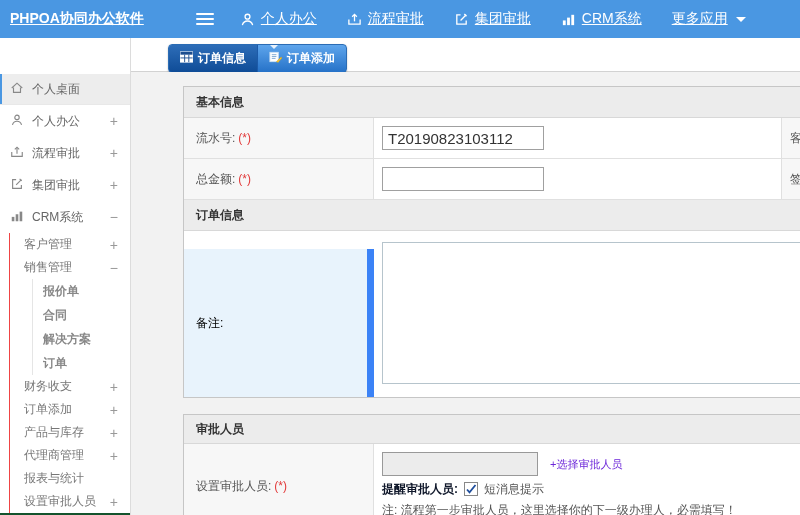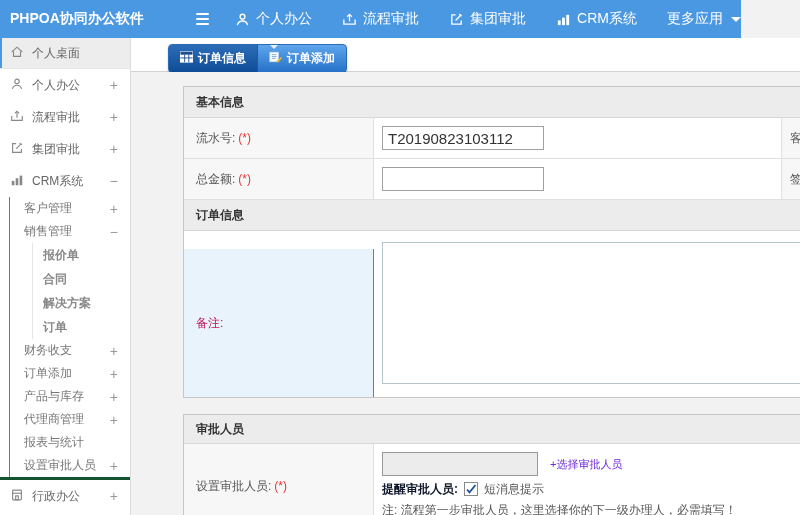--- a/index.html
+++ b/index.html
@@ -1,39 +1,39 @@
 <!DOCTYPE html>
 <html><head>
 <meta charset="utf-8">
 <style>
   html,body{margin:0;padding:0}
   body{width:800px;height:515px;overflow:hidden;position:relative;
        font-family:"Liberation Sans","DejaVu Sans",sans-serif;background:#f2f2f2;}
 
   
-  .topbar{position:absolute;left:0;top:0;width:741px;height:38px;background:#4a97e2;
-          display:flex;align-items:center;color:#fff;}
+  .topbar{position:absolute;left:0;top:0;width:800px;height:38px;background:#4a97e2;
+          display:flex;align-items:center;color:#fff;text-decoration:underline;}
   .brand{margin-left:10px;font-size:14px;font-weight:bold;letter-spacing:0;white-space:nowrap;}
   .burger{margin-left:52px;width:18px;cursor:pointer;display:flex;flex-direction:column;gap:3px;}
   .burger span{display:block;height:2px;background:#fff;border-radius:1px;}
   .topnav{margin-left:26px;display:flex;align-items:center;gap:30px;}
   .topnav-item{display:flex;align-items:center;gap:6px;font-size:14px;cursor:pointer;white-space:nowrap;}
   .topnav-item svg{display:block}
   .caret-down{width:0;height:0;border-left:5px solid transparent;border-right:5px solid transparent;
               border-top:5px solid #fff;margin-left:2px;}
 
   
   .sidebar{position:absolute;left:0;top:38px;width:130px;height:477px;background:#fff;
            border-right:1px solid #dcdcdc;font-size:12px;color:#666;}
   .si{display:flex;align-items:center;cursor:pointer;}
   .si .lab{flex:1;white-space:nowrap;overflow:hidden;}
   .si .exp{color:#999;font-size:14px;padding-right:12px;}
   .si-1{height:32px;padding-left:10px;gap:8px;}
   .si-1 svg{flex:0 0 auto}
-  .si-active{height:30px;background:#ededed;border-left:2px solid #4a97e2;padding-left:8px;}
+  .si-active{height:30px;background:#ededed;border-left:2px solid #4a97e2;padding-left:8px;margin-top:36px;}
   .divider{height:1px;background:#e8e8e8;margin:0;}
   .grp2{margin-left:9px;border-left:1px solid #ef4444;}
   .si-2{height:23px;padding-left:14px;color:#777;}
   .grp3{margin-left:22px;border-left:1px solid #e5e5e5;}
   .si-3{height:24px;padding-left:10px;color:#888;font-weight:bold;}
   .si-top-border{border-top:3px solid #14532d;}
 
   
   .content{position:absolute;left:131px;top:38px;width:669px;height:477px;}
   .tabstrip{height:33px;background:#fff;border-bottom:1px solid #d2d2d2;position:relative;}
@@ -58,22 +58,22 @@
   .lbl{width:190px;background:#f7f7f7;border-right:1px solid #e0e0e0;box-sizing:border-box;
        padding-left:12px;font-size:12px;color:#555;display:flex;align-items:center;gap:3px;}
   .req{color:#e23b3b;}
   .val{width:407px;box-sizing:border-box;padding:8px 8px;background:#fff;display:flex;align-items:center;}
   .lbl2{flex:1;background:#f7f7f7;border-left:1px solid #e0e0e0;box-sizing:border-box;
         padding-left:8px;font-size:12px;color:#555;display:flex;align-items:center;gap:3px;white-space:nowrap;}
   .row-h40{height:40px;}
   .txt-input{width:150px;height:20px;border:1px solid #a0a0a0;font-size:15px;color:#333;
              padding:1px 5px;font-family:"Liberation Sans","DejaVu Sans",sans-serif;}
   .remark-row{height:166px;}
-  .remark-lbl{width:190px;background:#e8f3fc;border-right:1px solid #3b82f6;box-sizing:border-box;
-              padding-left:12px;font-size:12px;color:#be185d;display:flex;align-items:center;margin-top:18px;}
+  .remark-lbl{width:190px;background:#e8f3fc;border-right:7px solid #3b82f6;box-sizing:border-box;
+              padding-left:12px;font-size:12px;color:#000000;display:flex;align-items:center;margin-top:18px;}
   .remark-val{flex:1;background:#fff;padding:11px 0 0 8px;}
   .remark-ta{width:680px;height:136px;border:1px solid #b6c4cc;resize:none;
              font-family:"Liberation Sans","DejaVu Sans",sans-serif;font-size:12px;}
   .appr-row{min-height:62px;align-items:stretch;}
   .appr-lbl{width:190px;background:#f7f7f7;border-right:1px solid #e0e0e0;box-sizing:border-box;
             padding-left:12px;font-size:12px;color:#555;display:flex;align-items:center;gap:3px;}
   .appr-val{flex:1;padding:8px 10px 8px 8px;font-size:12px;color:#555;}
   .appr-line1{display:flex;align-items:center;gap:12px;height:24px;}
   .appr-input{width:150px;height:20px;border:1px solid #999;background:#ececec;}
   .choose-link{color:#6d28d9;text-decoration:none;font-size:11px;cursor:pointer;}

